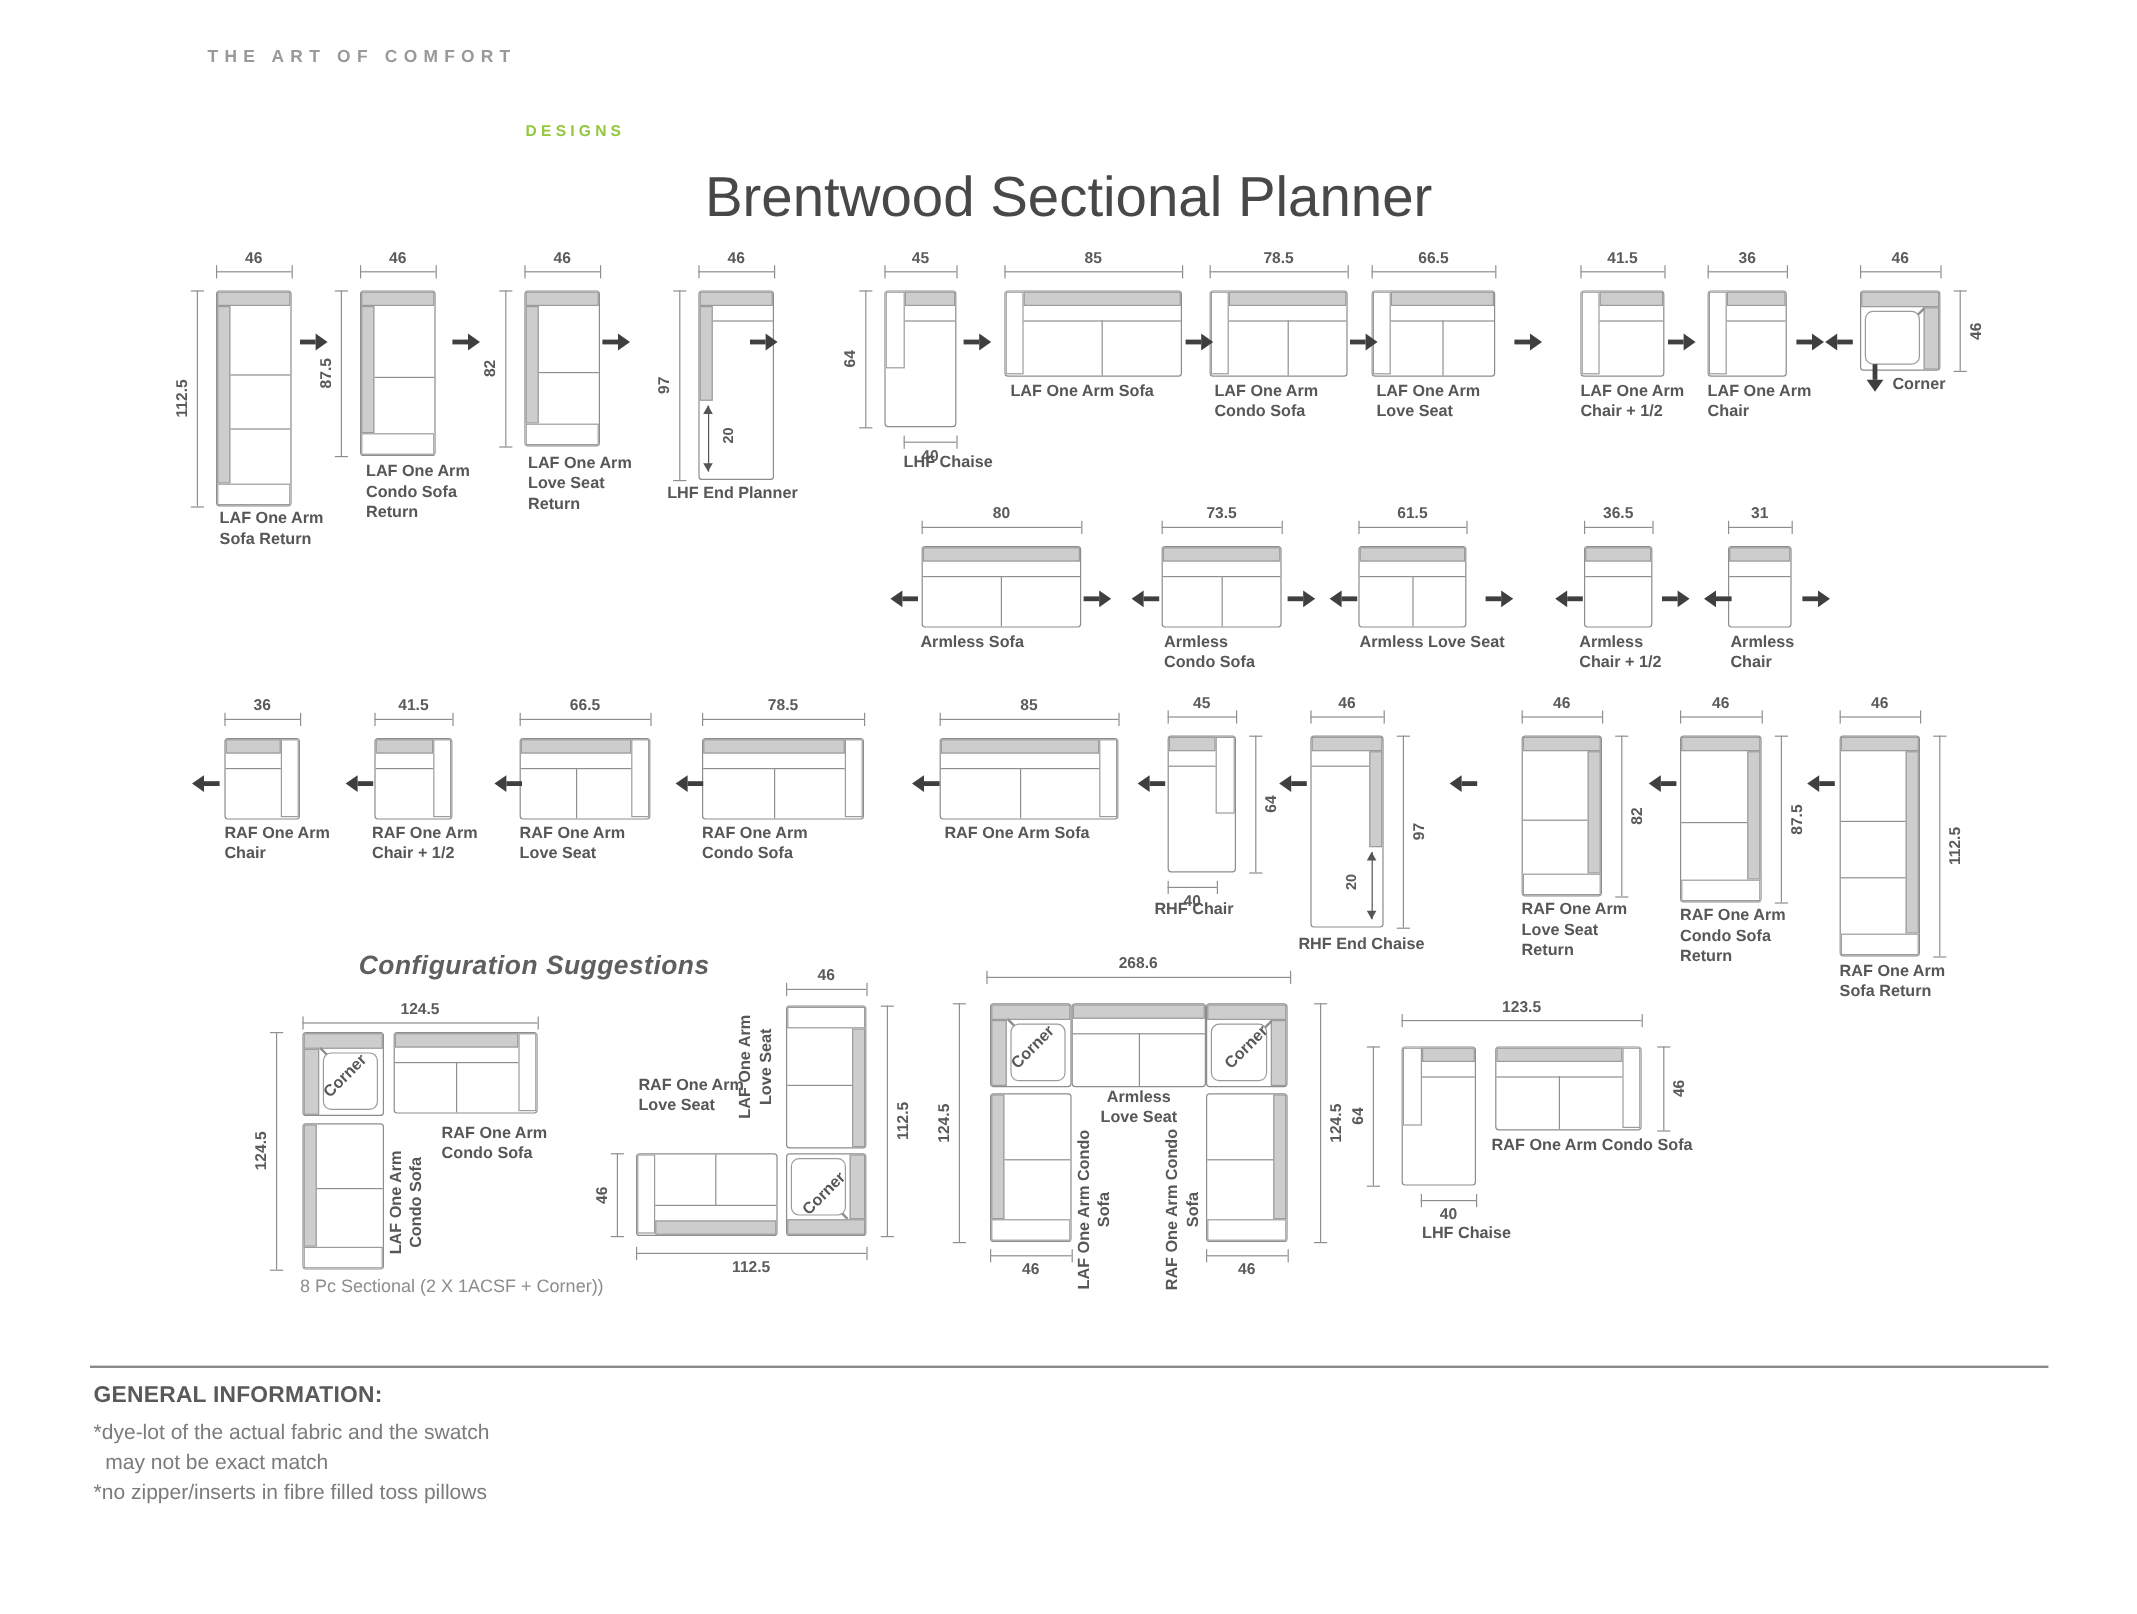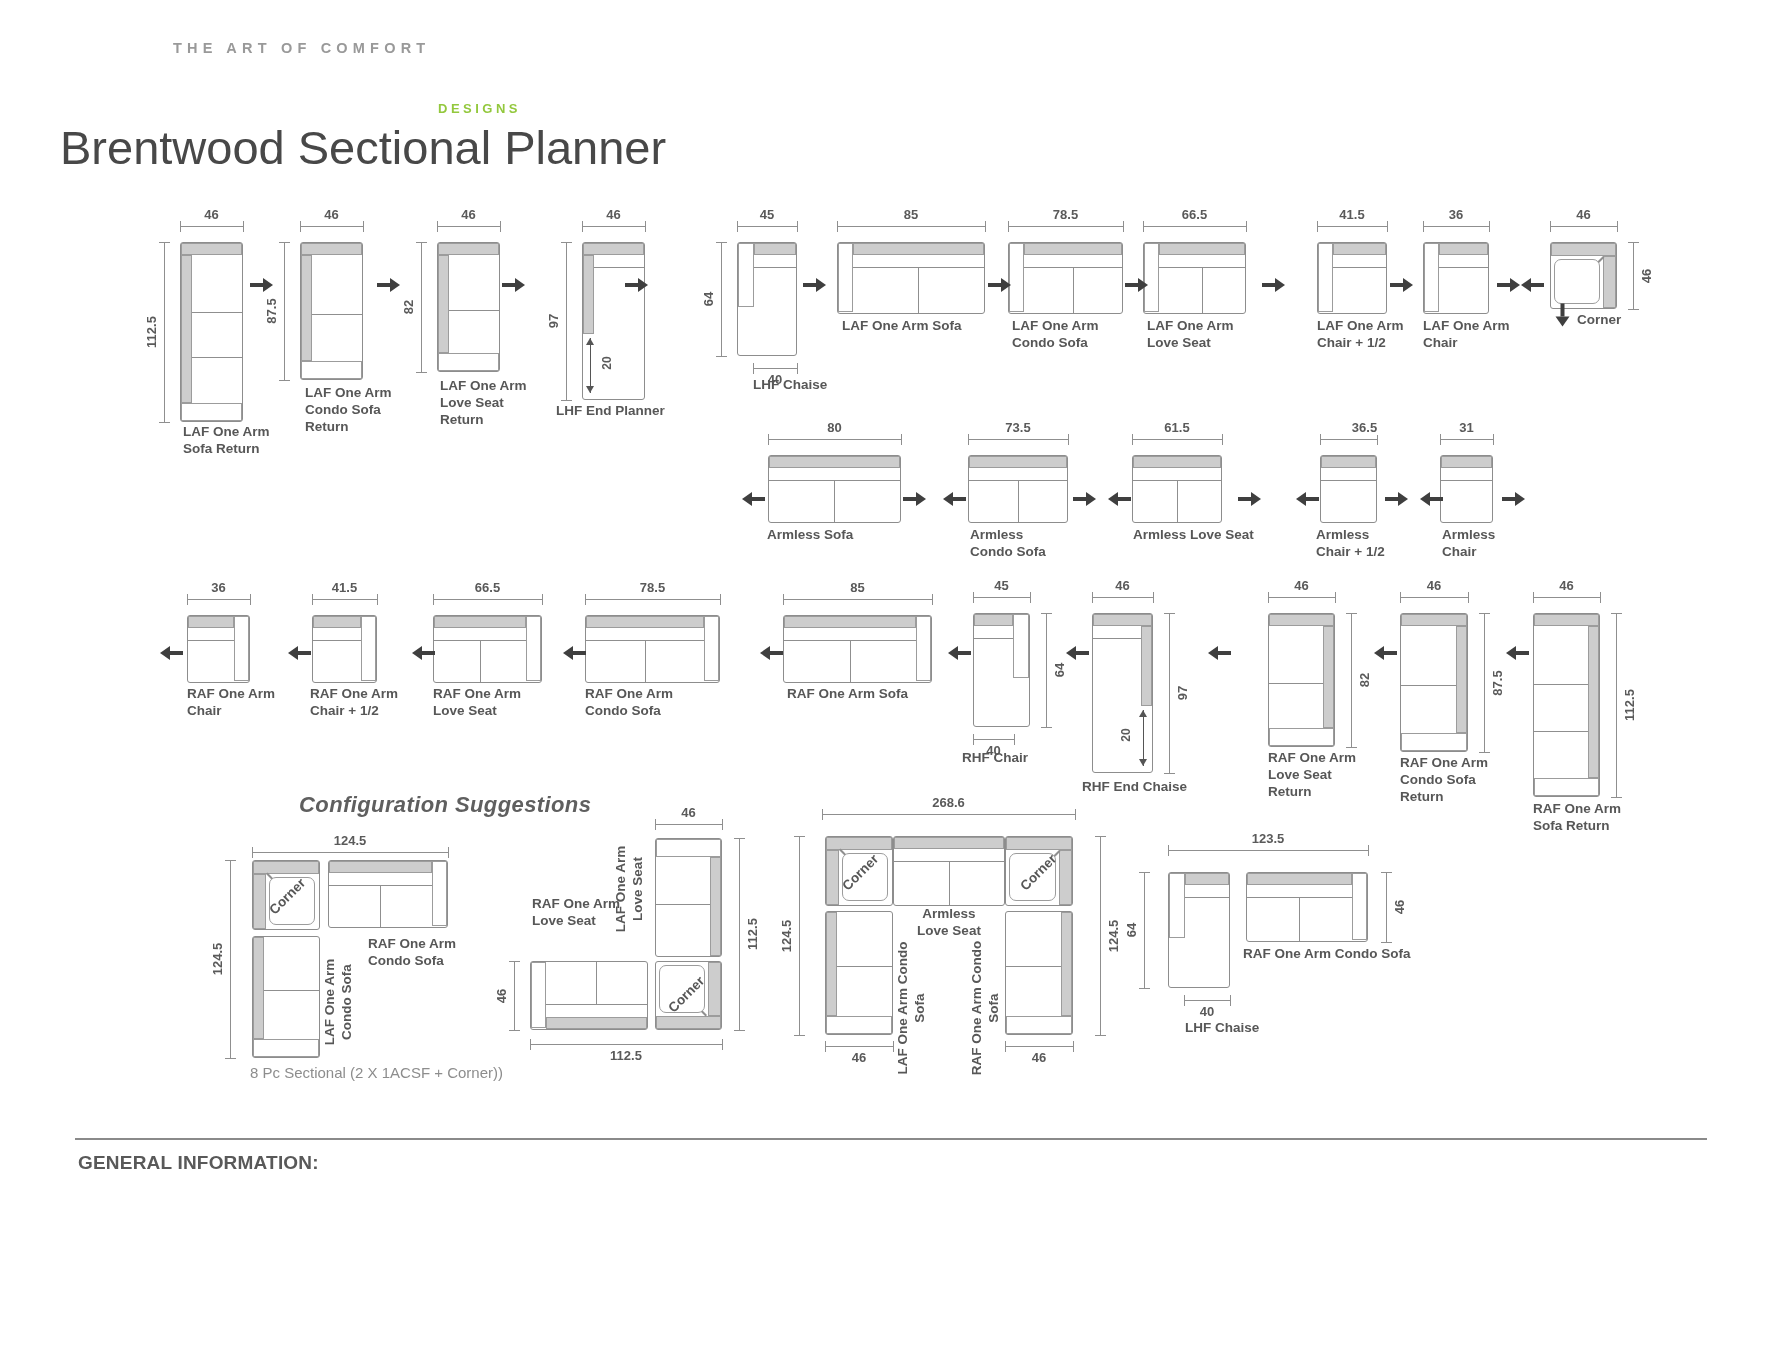--- a/index.html
+++ b/index.html
@@ -6,21 +6,21 @@
   #scene{position:relative;width:1781px;height:1345px;background:#fff;overflow:hidden;
          font-family:"Liberation Sans",sans-serif;}
   .brand-tagline{position:absolute;left:173px;top:40px;font-size:14.5px;font-weight:bold;
                  letter-spacing:5.2px;color:#999;}
   .brand-name{position:absolute;left:165px;top:38px;font-size:77px;font-weight:bold;
               letter-spacing:-4px;line-height:1.0;}
   .brand-name .van{color:#2fa5c9;}
   .brand-name .gogh{color:#93c83d;}
   .brand-designs{position:absolute;left:438px;top:101px;font-size:13px;font-weight:bold;
                  letter-spacing:3.5px;color:#93c83d;}
-  .page-title{position:absolute;left:60px;right:60px;top:120px;margin:0;text-align:left;
+  .page-title{position:absolute;left:60px;right:60px;top:120px;margin:16px;text-align:center;
               font-size:47px;font-weight:400;color:#484848;}
   .cfg-title{position:absolute;left:299px;top:792px;font-size:22px;font-weight:bold;
              font-style:italic;color:#5f5f5f;letter-spacing:0.4px;}
   .cfg-caption{position:absolute;left:250px;top:1064px;font-size:15px;color:#8d8d8d;}
   .info-divider{position:absolute;left:75px;top:1138px;width:1632px;height:2px;background:#8a8a8a;}
   .info-heading{position:absolute;left:78px;top:1152px;font-size:19px;font-weight:bold;
                 color:#595959;letter-spacing:0.2px;}
   .info-col{position:absolute;top:1181px;font-size:17.5px;color:#7b7b7b;line-height:1.42;
             white-space:pre-wrap;}
   #info-col1{left:78px;}
@@ -241,21 +241,21 @@
       <div class="dln" style="left: 1222px; top: 434px; width: 1px; height: 11px;"></div>
       <div class="dimnum" style="left: 1177px; top: 420px; transform: translateX(-50%);">61.5</div>
       <div class="plabel" style="left: 1133px; top: 527px;">Armless Love Seat</div>
       <div class="piece" style="left: 1320px; top: 455px; width: 57px; height: 68px;">
         <div class="gbar" style="left: 0px; right: 0px; top: 0px; height: 12px;"></div>
         <div class="dln" style="left: 0px; right: 0px; top: 24px; height: 1px;"></div>
       </div>
       <div class="dln" style="left: 1320px; top: 439px; width: 57px; height: 1px;"></div>
       <div class="dln" style="left: 1320px; top: 434px; width: 1px; height: 11px;"></div>
       <div class="dln" style="left: 1377px; top: 434px; width: 1px; height: 11px;"></div>
-      <div class="dimnum" style="left: 1348.5px; top: 420px; transform: translateX(-50%); margin-left: 16px;">36.5</div>
+      <div class="dimnum" style="left: 1348.5px; top: 420px; transform: translateX(-50%);">36.5</div>
       <div class="plabel" style="left: 1316px; top: 527px;">Armless
 Chair + 1/2</div>
       <div class="piece" style="left: 1440px; top: 455px; width: 53px; height: 68px;">
         <div class="gbar" style="left: 0px; right: 0px; top: 0px; height: 12px;"></div>
         <div class="dln" style="left: 0px; right: 0px; top: 24px; height: 1px;"></div>
       </div>
       <div class="dln" style="left: 1440px; top: 439px; width: 53px; height: 1px;"></div>
       <div class="dln" style="left: 1440px; top: 434px; width: 1px; height: 11px;"></div>
       <div class="dln" style="left: 1493px; top: 434px; width: 1px; height: 11px;"></div>
       <div class="dimnum" style="left: 1466.5px; top: 420px; transform: translateX(-50%);">31</div>
@@ -687,13 +687,16 @@
         <div style="left: 0px; top: 5px; width: 13px; height: 4px; background: rgb(63, 63, 63);"></div>
         <div style="left: 13px; top: 0px; width: 0px; height: 0px; border-top: 7px solid transparent; border-bottom: 7px solid transparent; border-left: 10px solid rgb(63, 63, 63);"></div>
       </div>
     </div>
 
   <div class="cfg-title">Configuration Suggestions</div>
   <div class="cfg-caption">8 Pc Sectional (2 X 1ACSF + Corner))</div>
 
   <div class="info-divider"></div>
   <div class="info-heading">GENERAL INFORMATION:</div>
+  <div class="info-col" id="info-col1">*dye-lot of the actual fabric and the swatch
+  may not be exact match
+*no zipper/inserts in fibre filled toss pillows</div>
 </div>
 
 </body></html>

